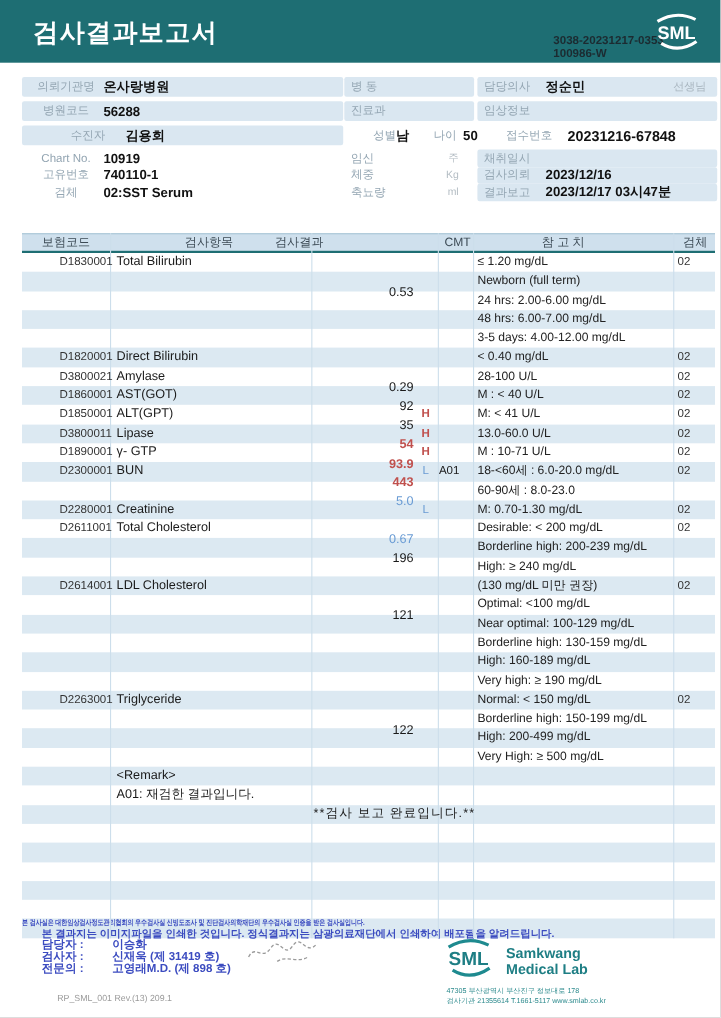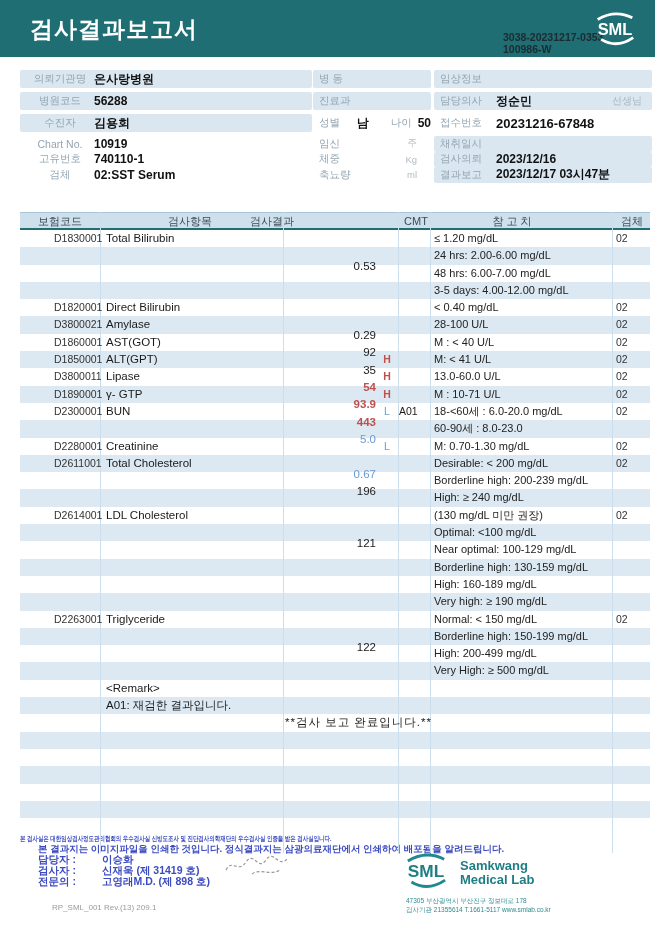--- a/index.html
+++ b/index.html
@@ -12,21 +12,21 @@
   .report-nums { position:absolute; left:503px; top:31px; font-size:10.5px; font-weight:bold; color:#1c2b31; line-height:12px; white-space:nowrap; }
   .logo-top { position:absolute; right:14px; top:9px; }
 
   
   .icol { position:absolute; top:70px; }
   .col-left { left:20px; width:292px;text-align:center; }
   .col-mid { left:313px; width:118px; }
   .col-right { left:434px; width:218px; }
   .irow { display:flex; align-items:center; height:18px; margin-bottom:4px; border-radius:2px; }
   .irow.bar { background:#dae7f1; }
-  .irow.gap-before { margin-top:0; }
+  .irow.gap-before { margin-top:0;padding-left:20px; }
   .irow.slim { height:15.5px; margin-bottom:0; }
   .ilabel { font-size:10.5px; color:#93a5b2; padding-left:6px; white-space:nowrap; }
   .col-left .ilabel { width:74px; }
   .col-mid .ilabel { width:46px; }
   .col-right .ilabel { width:62px; }
   .ivalue { font-size:12px; font-weight:bold; color:#111; white-space:nowrap; }
   .ivalue.big { font-size:13px; }
   .ilabel.inline2 { width:auto; margin-left:16px; }
   .iunit { margin-left:auto; padding-right:14px; font-size:9.5px; color:#b3bcc3; }
   .isuffix { margin-left:auto; padding-right:10px; font-size:10px; color:#a9b6c0; }
@@ -136,27 +136,27 @@
       <span class="iunit">Kg</span>
     </div>
     <div class="irow slim">
       <span class="ilabel">축뇨량</span>
       <span class="iunit">ml</span>
     </div>
   </div>
 
   <div class="icol col-right">
     <div class="irow bar">
-      <span class="ilabel">임상정보</span>
-      <span class="ivalue"></span>
-    </div>
-    <div class="irow bar">
       <span class="ilabel">담당의사</span>
       <span class="ivalue">정순민</span>
       <span class="isuffix">선생님</span>
+    </div>
+    <div class="irow bar">
+      <span class="ilabel">임상정보</span>
+      <span class="ivalue"></span>
     </div>
     <div class="irow gap-before">
       <span class="ilabel">접수번호</span>
       <span class="ivalue big">20231216-67848</span>
     </div>
     <div class="irow slim bar">
       <span class="ilabel">채취일시</span>
       <span class="ivalue"></span>
     </div>
     <div class="irow slim bar">
@@ -180,20 +180,29 @@
     </div>
     <div class="tbody">
         <div class="trow">
           <div class="tc c-code">D1830001</div>
           <div class="tc c-name">Total Bilirubin</div>
           <div class="tc c-result">0.53</div>
           <div class="tc c-flag"></div>
           <div class="tc c-cmt"></div>
           <div class="tc c-ref">≤ 1.20 mg/dL</div>
           <div class="tc c-spec">02</div>
+        </div>
+        <div class="trow">
+          <div class="tc c-code"></div>
+          <div class="tc c-name"></div>
+          <div class="tc c-result"></div>
+          <div class="tc c-flag"></div>
+          <div class="tc c-cmt"></div>
+          <div class="tc c-ref">Newborn (full term)</div>
+          <div class="tc c-spec"></div>
         </div>
         <div class="trow">
           <div class="tc c-code"></div>
           <div class="tc c-name"></div>
           <div class="tc c-result"></div>
           <div class="tc c-flag"></div>
           <div class="tc c-cmt"></div>
           <div class="tc c-ref">24 hrs: 2.00-6.00 mg/dL</div>
           <div class="tc c-spec"></div>
         </div>

